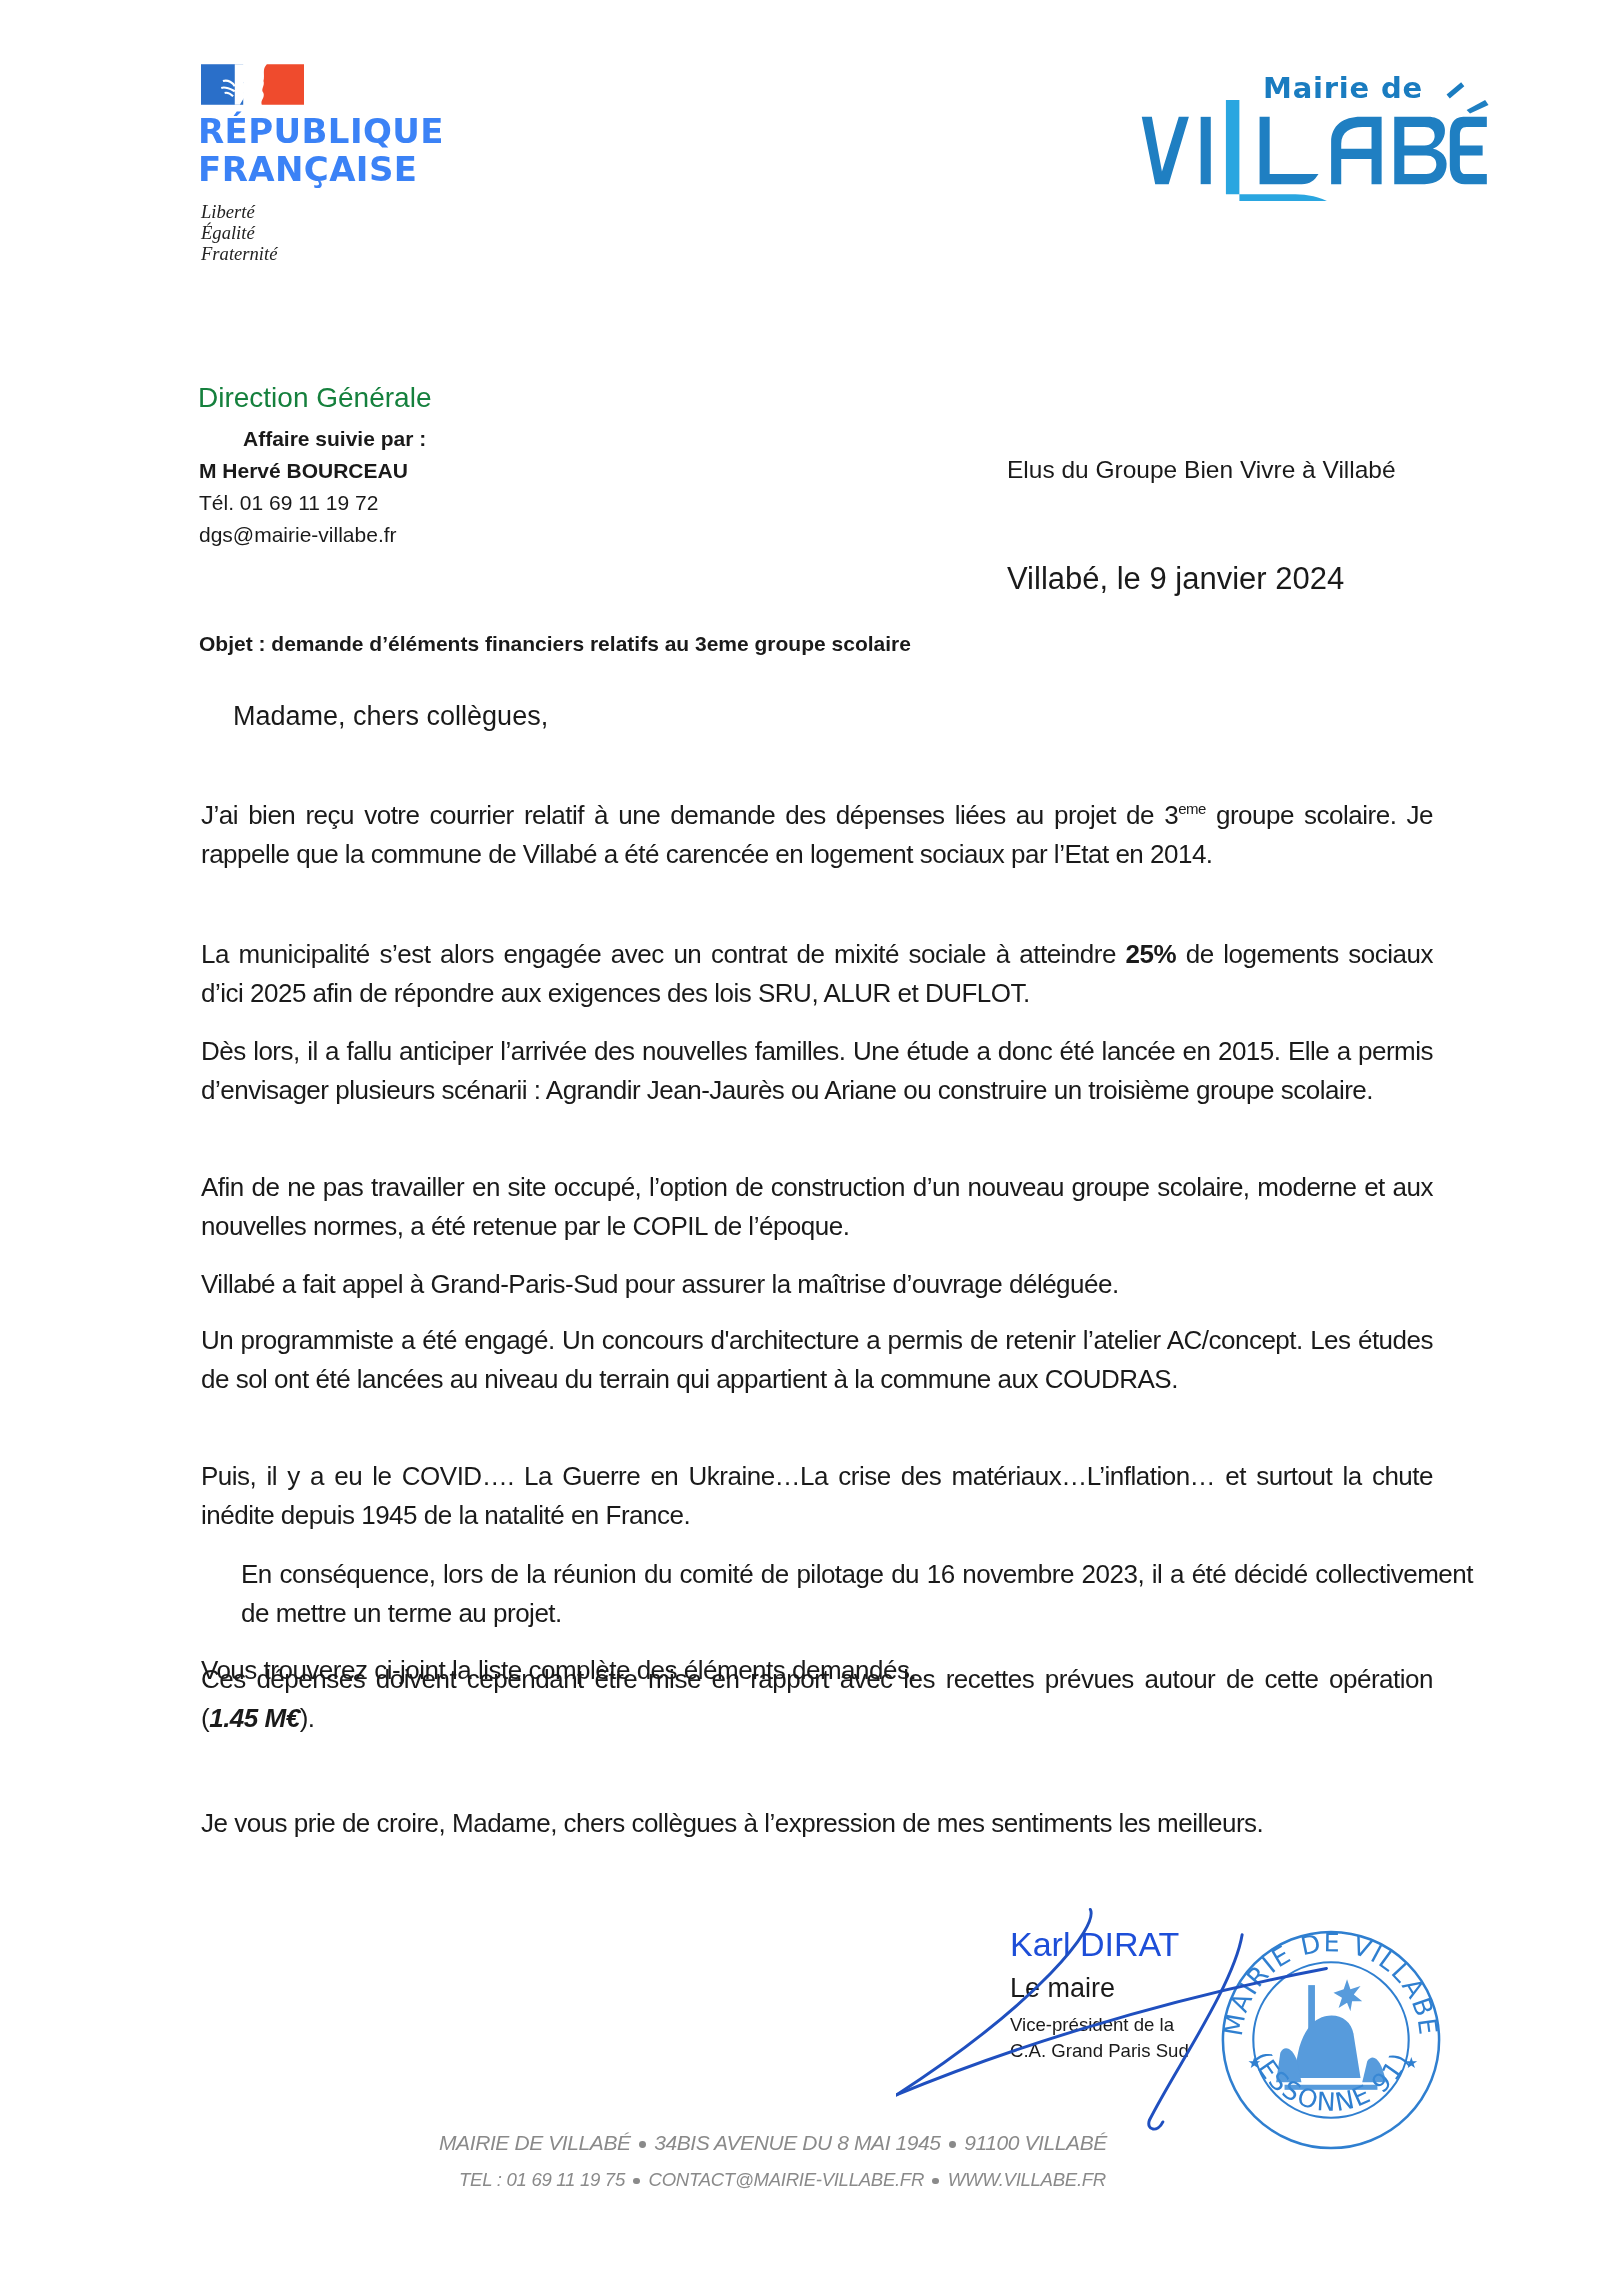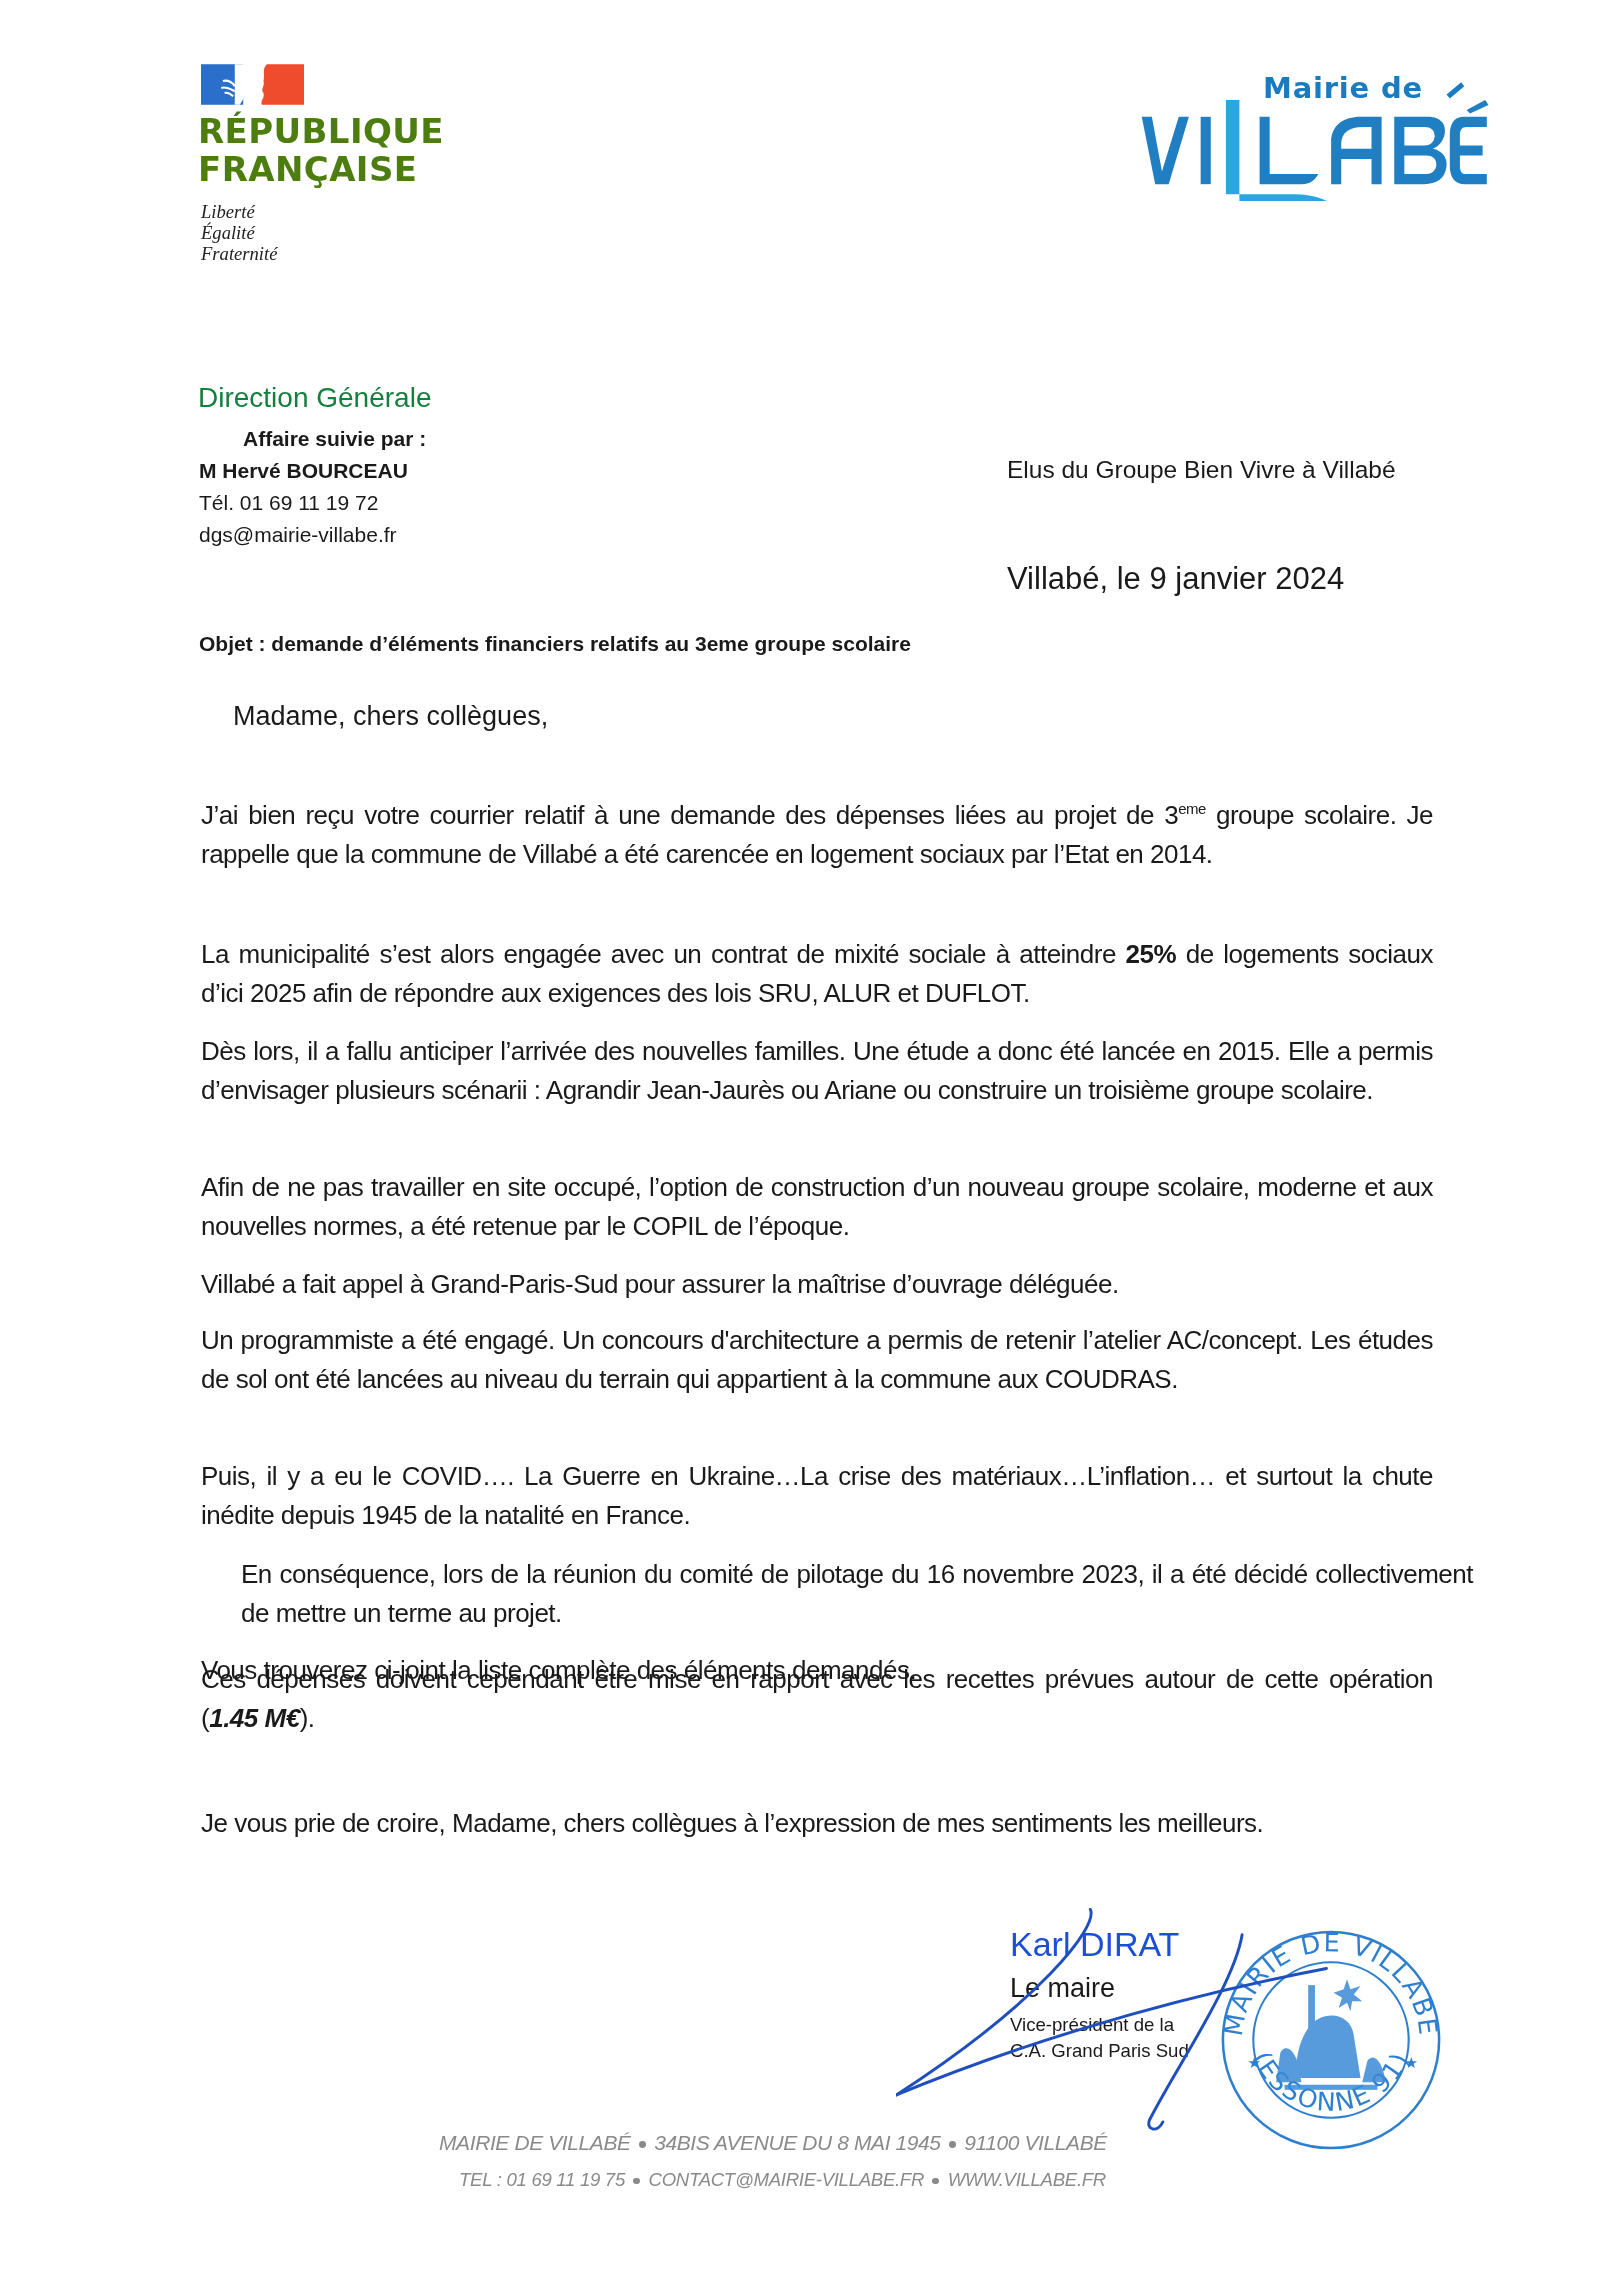--- a/index.html
+++ b/index.html
@@ -3,21 +3,21 @@
 <meta charset="utf-8">
 <style>
   html, body { margin: 0; padding: 0; background: #ffffff; }
   body { width: 1622px; height: 2295px; position: relative; overflow: hidden;
          font-family: "Liberation Sans", sans-serif; color: #1a1a1a; }
   .abs { position: absolute; }
 
   
   .rf-marianne { left: 201px; top: 64px; width: 103px; height: 41px; }
   .rf-title { left: 198px; top: 112px; font-family: "DejaVu Sans", sans-serif; font-weight: bold;
-              font-size: 34px; line-height: 38px; letter-spacing: 0.4px; color: #4d7c0f; }
+              font-size: 34px; line-height: 38px; letter-spacing: 0.4px; color: #3b82f6; }
   .rf-motto { left: 201px; top: 201px; font-family: "Liberation Serif", serif; font-style: italic;
               font-size: 18.6px; line-height: 21px; color: #222; }
 
   
   .vl-mairie { left: 1263px; top: 71px; font-family: "DejaVu Sans", sans-serif; font-weight: bold;
                font-size: 29px; color: #1a7cc0; letter-spacing: 0.8px; }
   .vl-word { left: 1141px; top: 100px; width: 355px; height: 101px; }
 
   
   .dg { left: 198px; top: 382px; font-size: 28px; color: #15803d; font-family: Liberation Sans, sans-serif; }

